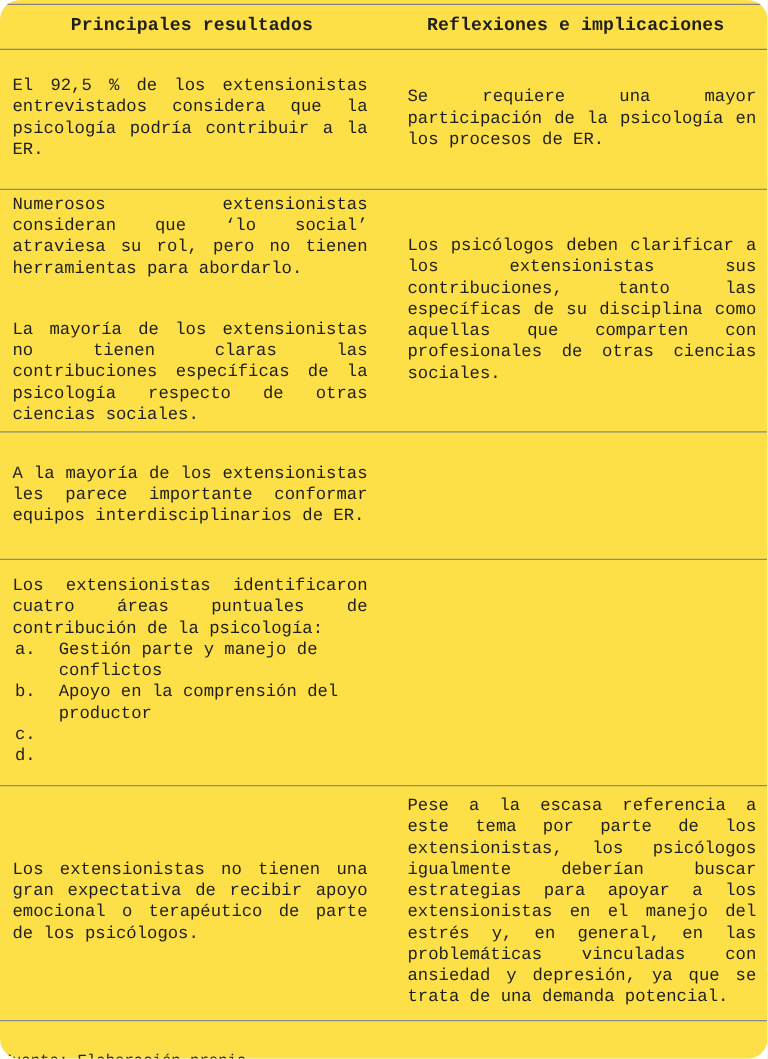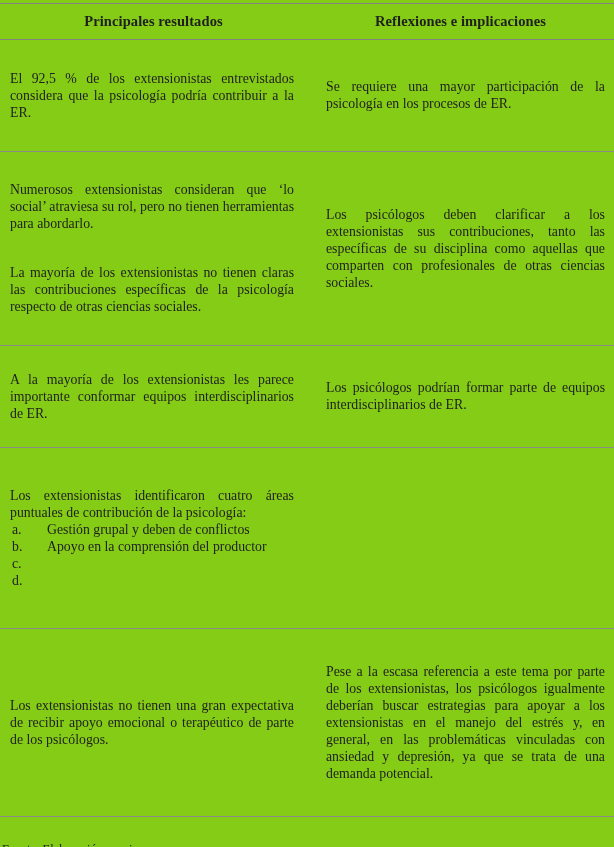--- a/index.html
+++ b/index.html
@@ -4,24 +4,25 @@
 <style>
   html, body {
     margin: 0;
     padding: 0;
     background: #ffffff;
   }
   .page {
     position: relative;
     width: 614px;
     height: 847px;
-    background: #84cc16;
-    font-family: Liberation Serif, serif;
+    background: #fde047;
+    font-family: Liberation Mono, monospace;
     color: #1f1f1f;
     overflow: hidden;
+    border-radius: 16px;
   }
   .tablewrap {
     margin-top: 2.5px;
     border-top: 1.5px solid #828282;
   }
   .header-row {
     display: flex;
     height: 36px;
     box-sizing: border-box;
     border-bottom: 1.5px solid #828282;
@@ -108,32 +109,29 @@
       </div>
       <div class="cell right">
         <p>Los psicólogos deben clarificar a los extensionistas sus contribuciones, tanto las específicas de su disciplina como aquellas que comparten con profesionales de otras ciencias sociales.</p>
       </div>
     </div>
 
     <div class="row row-3">
       <div class="cell left">
         <p>A la mayoría de los extensionistas les parece importante conformar equipos interdisciplinarios de ER.</p>
       </div>
-      <div class="cell right">
-        <p>Los psicólogos podrían formar parte de equipos interdisciplinarios de ER.</p>
-      </div>
     </div>
 
     <div class="row row-4">
       <div class="cell left">
         <p>Los extensionistas identificaron cuatro áreas puntuales de contribución de la psicología:</p>
         <div class="list">
           <div class="list-item">
             <span class="marker">a.</span>
-            <span class="item-text">Gestión grupal y deben de conflictos</span>
+            <span class="item-text">Gestión parte y manejo de conflictos</span>
           </div>
           <div class="list-item">
             <span class="marker">b.</span>
             <span class="item-text">Apoyo en la comprensión del productor</span>
           </div>
           <div class="list-item">
             <span class="marker">c.</span>
           </div>
           <div class="list-item">
             <span class="marker">d.</span>

